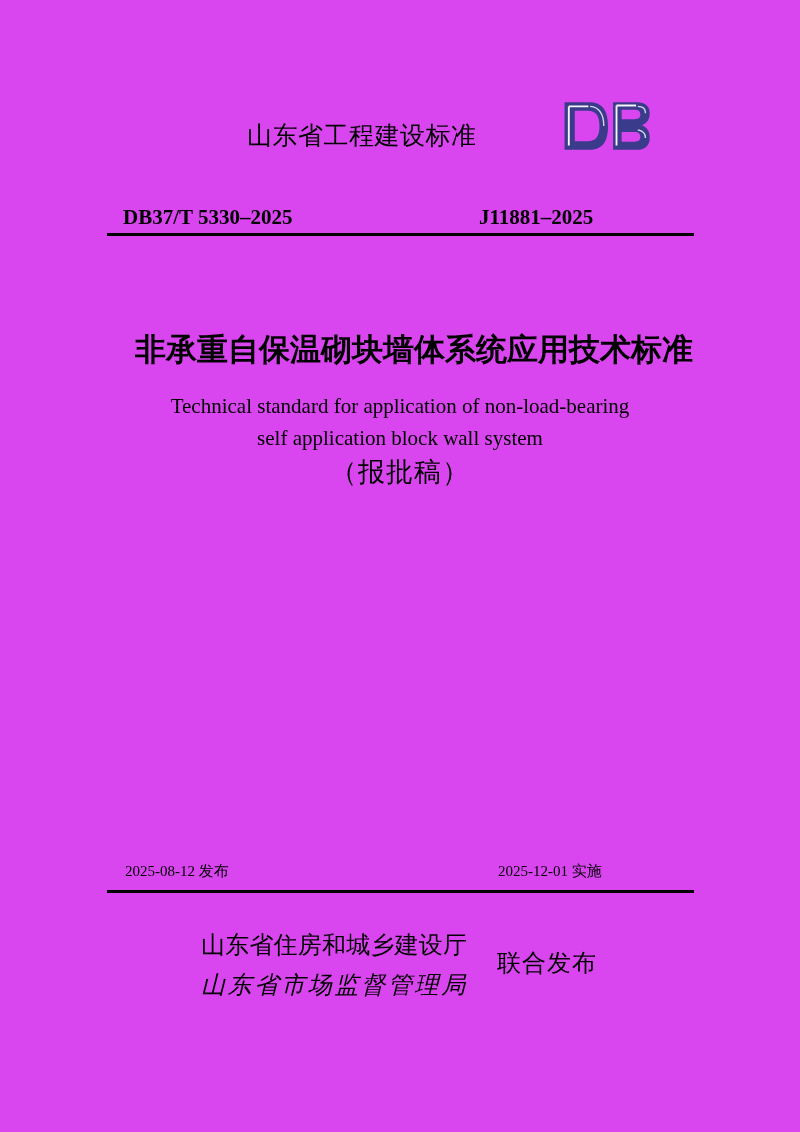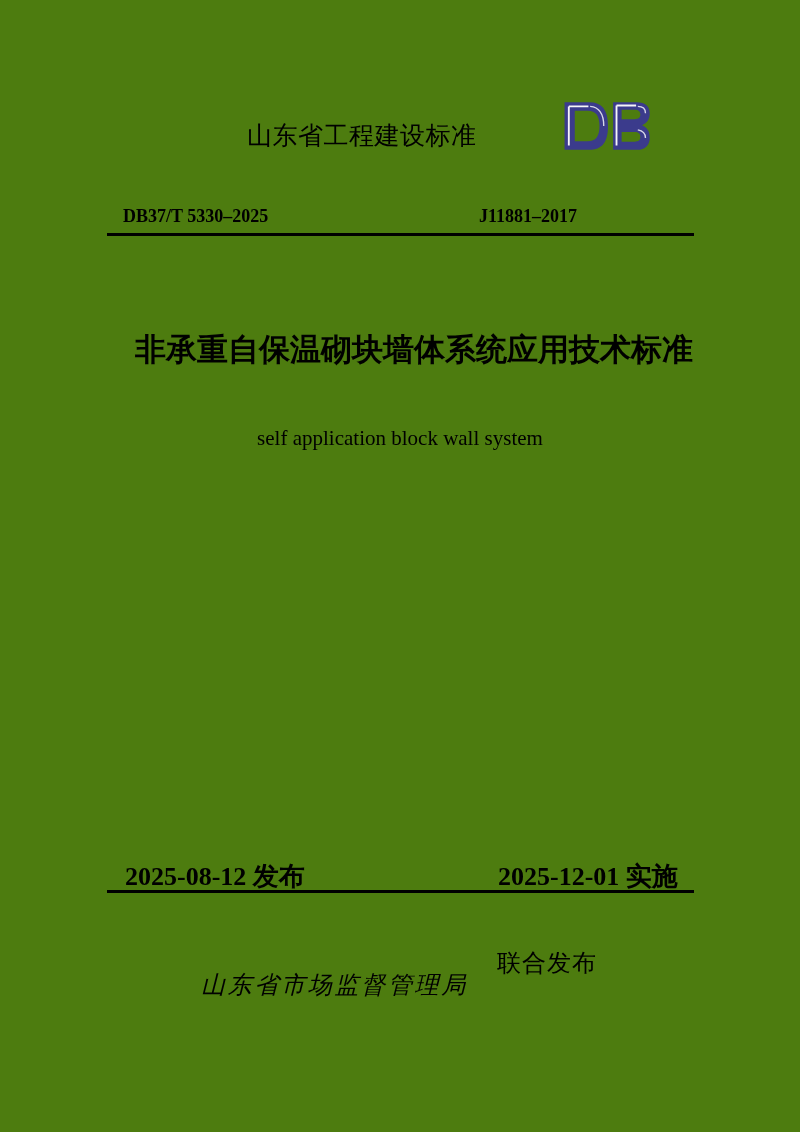--- a/index.html
+++ b/index.html
@@ -4,21 +4,21 @@
 <style>
   html, body {
     margin: 0;
     padding: 0;
     background: #ffffff;
   }
   .page {
     position: relative;
     width: 800px;
     height: 1132px;
-    background: #4d7c0f;
+    background: #d946ef;
     overflow: hidden;
     font-family: "Liberation Sans", sans-serif;
     color: #000000;
   }
   .abs { position: absolute; line-height: 1; white-space: nowrap; }
 
   
   .header-label {
     left: 247px; top: 123px;
     font-size: 25px;
@@ -28,21 +28,21 @@
   .logo {
     left: 562px; top: 98px;
     width: 92px; height: 56px;
   }
 
   
   .code {
     top: 207px;
     font-family: "Liberation Serif", serif;
     font-weight: bold;
-    font-size: 18px;
+    font-size: 21px;
   }
   .code-left  { left: 123px; }
   .code-right { left: 479px; }
 
   .rule {
     left: 107px;
     width: 587px;
     height: 3px;
     background: #000000;
   }
@@ -77,22 +77,22 @@
     text-align: center;
     font-family: "Liberation Sans", sans-serif;
     font-size: 27px;
     letter-spacing: 1px;
   }
 
   
   .date {
     top: 864px;
     font-family: "Liberation Serif", serif;
-    font-weight: bold;
-    font-size: 26px;
+    font-weight: normal;
+    font-size: 15px;
   }
   .date-issue { left: 125px; }
   .date-impl  { left: 498px; text-align: center; }
 
   
   .pub {
     left: 201px;
     font-family: "Liberation Sans", sans-serif;
     font-size: 24px;
   }
@@ -121,30 +121,33 @@
     <path d="M49,31 C49,16 44,9 33,8" stroke="#ffffff" stroke-width="1.6" fill="none" opacity="0.8"></path>
 
     <path fill="#3b3b8c" fill-rule="evenodd" d="M60,3 H88 C98,3 103,8 103,16 C103,23 100,27.5 94,30 C100,32.5 103,37 103,45 C103,53 98,59 88,59 H60 Z
              M70,12 H85 C90,12 92,14 92,17.5 C92,21 90,23 85,23 H70 Z
              M70,38 H85 C90,38 92,40 92,44 C92,47.5 90,49.5 85,49.5 H70 Z"></path>
     <path d="M64,7 H87 M64,7 V54" stroke="#ffffff" stroke-width="2.2" fill="none" opacity="0.95"></path>
     <path d="M98,16 C98,11 95,8 89,8 M98,45 C98,40 95,36.5 89,35.5" stroke="#ffffff" stroke-width="1.6" fill="none" opacity="0.8"></path>
   </svg>
 
   <div class="abs code code-left">DB37/T 5330–2025</div>
-  <div class="abs code code-right">J11881–2017</div>
+  <div class="abs code code-right">J11881–2025</div>
 
   <div class="abs rule rule-top"></div>
 
   <h1 class="abs title-cn">非承重自保温砌块墙体系统应用技术标准</h1>
 
+  <div class="abs title-en title-en-1">Technical standard for application of non-load-bearing</div>
   <div class="abs title-en title-en-2">self application block wall system</div>
 
+  <div class="abs draft-note">（报批稿）</div>
 
   <div class="abs date date-issue">2025-08-12 发布</div>
   <div class="abs date date-impl">2025-12-01 实施</div>
 
   <div class="abs rule rule-bottom"></div>
 
+  <div class="abs pub pub-1">山东省住房和城乡建设厅</div>
   <div class="abs pub pub-2">山东省市场监督管理局</div>
   <div class="abs joint">联合发布</div>
 
 </div>
 
 </body></html>

